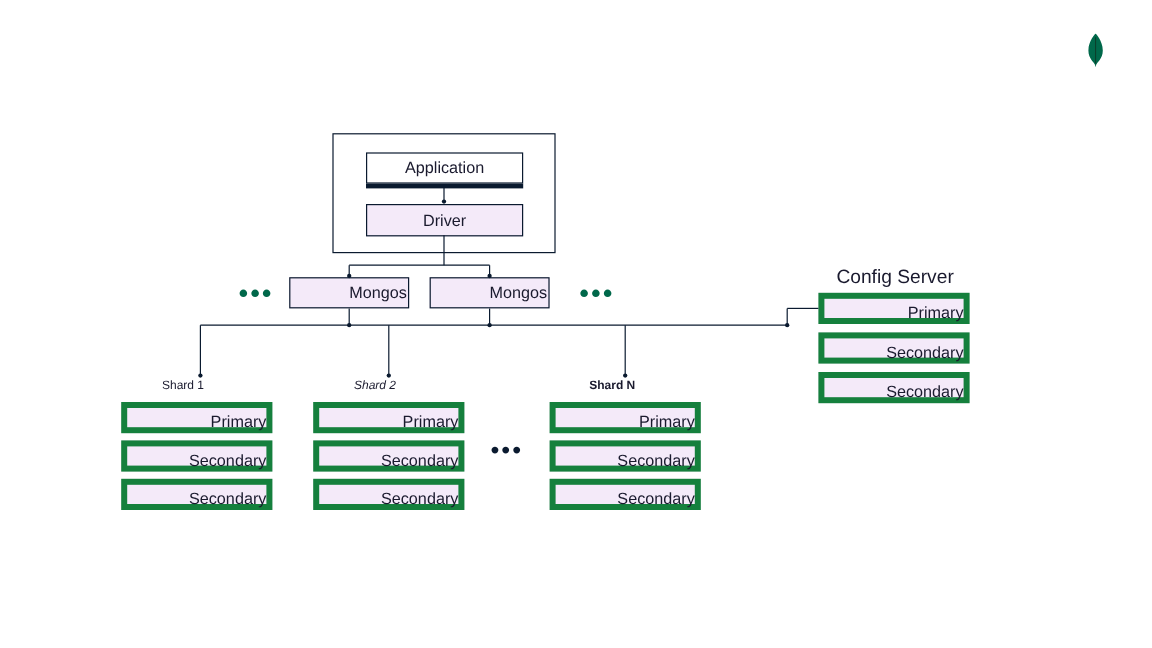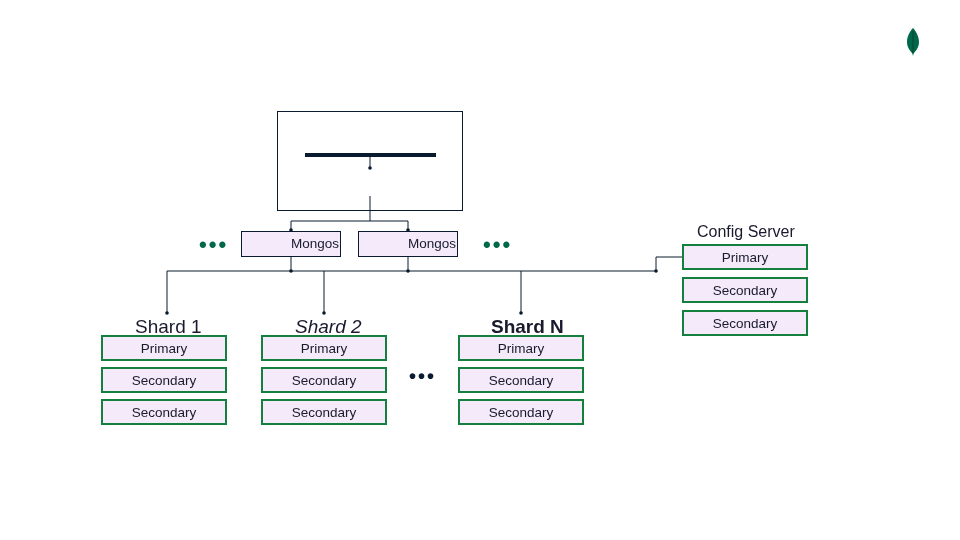--- a/index.html
+++ b/index.html
@@ -78,29 +78,29 @@
   }
   .ellipsis-black {
     position: absolute;
     color: #0a1a2f;
     font-weight: 900;
     font-size: 20px;
     letter-spacing: 2px;
   }
   .shard-label {
     position: absolute;
-    font-size: 19px;
+    font-size: 10px;
   }
   .node-box {
     position: absolute;
     width: 126px;
     height: 26px;
-    border: 2px solid #15803d;
+    border: 5px solid #15803d;
     background: #f4eaf9;
-    text-align: center;
+    text-align: right;
     line-height: 24px;
     font-size: 13.5px;
   }
   .config-label {
     position: absolute;
     left: 697px;
     top: 223px;
     font-size: 16px;
   }
   svg.connectors {
@@ -122,21 +122,23 @@
 <body>
 
 <div class="logo">
   <svg width="18" height="28" viewBox="0 0 18 28">
     <path d="M9 0 C9 0 3 6 3 14 C3 21 8 24 8.5 26 L9 28 L9.5 26 C10 24 15 21 15 14 C15 6 9 0 9 0 Z" fill="#00684a"></path>
     <path d="M9 3 L9 25" stroke="#0d3b28" stroke-width="0.8"></path>
   </svg>
 </div>
 
 <div class="app-container">
+  <div class="app-box">Application</div>
   <div class="app-underline"></div>
+  <div class="driver-box">Driver</div>
 </div>
 
 <div class="ellipsis-green" style="left:199px; top:232px;">•••</div>
 <div class="ellipsis-green" style="left:483px; top:232px;">•••</div>
 
 <div class="mongos" style="left:241px;">Mongos</div>
 <div class="mongos" style="left:358px;">Mongos</div>
 
 <div class="shard-label" style="left:135px; top:316px;">Shard 1</div>
 <div class="node-box" style="left:101px; top:335px;">Primary</div>

